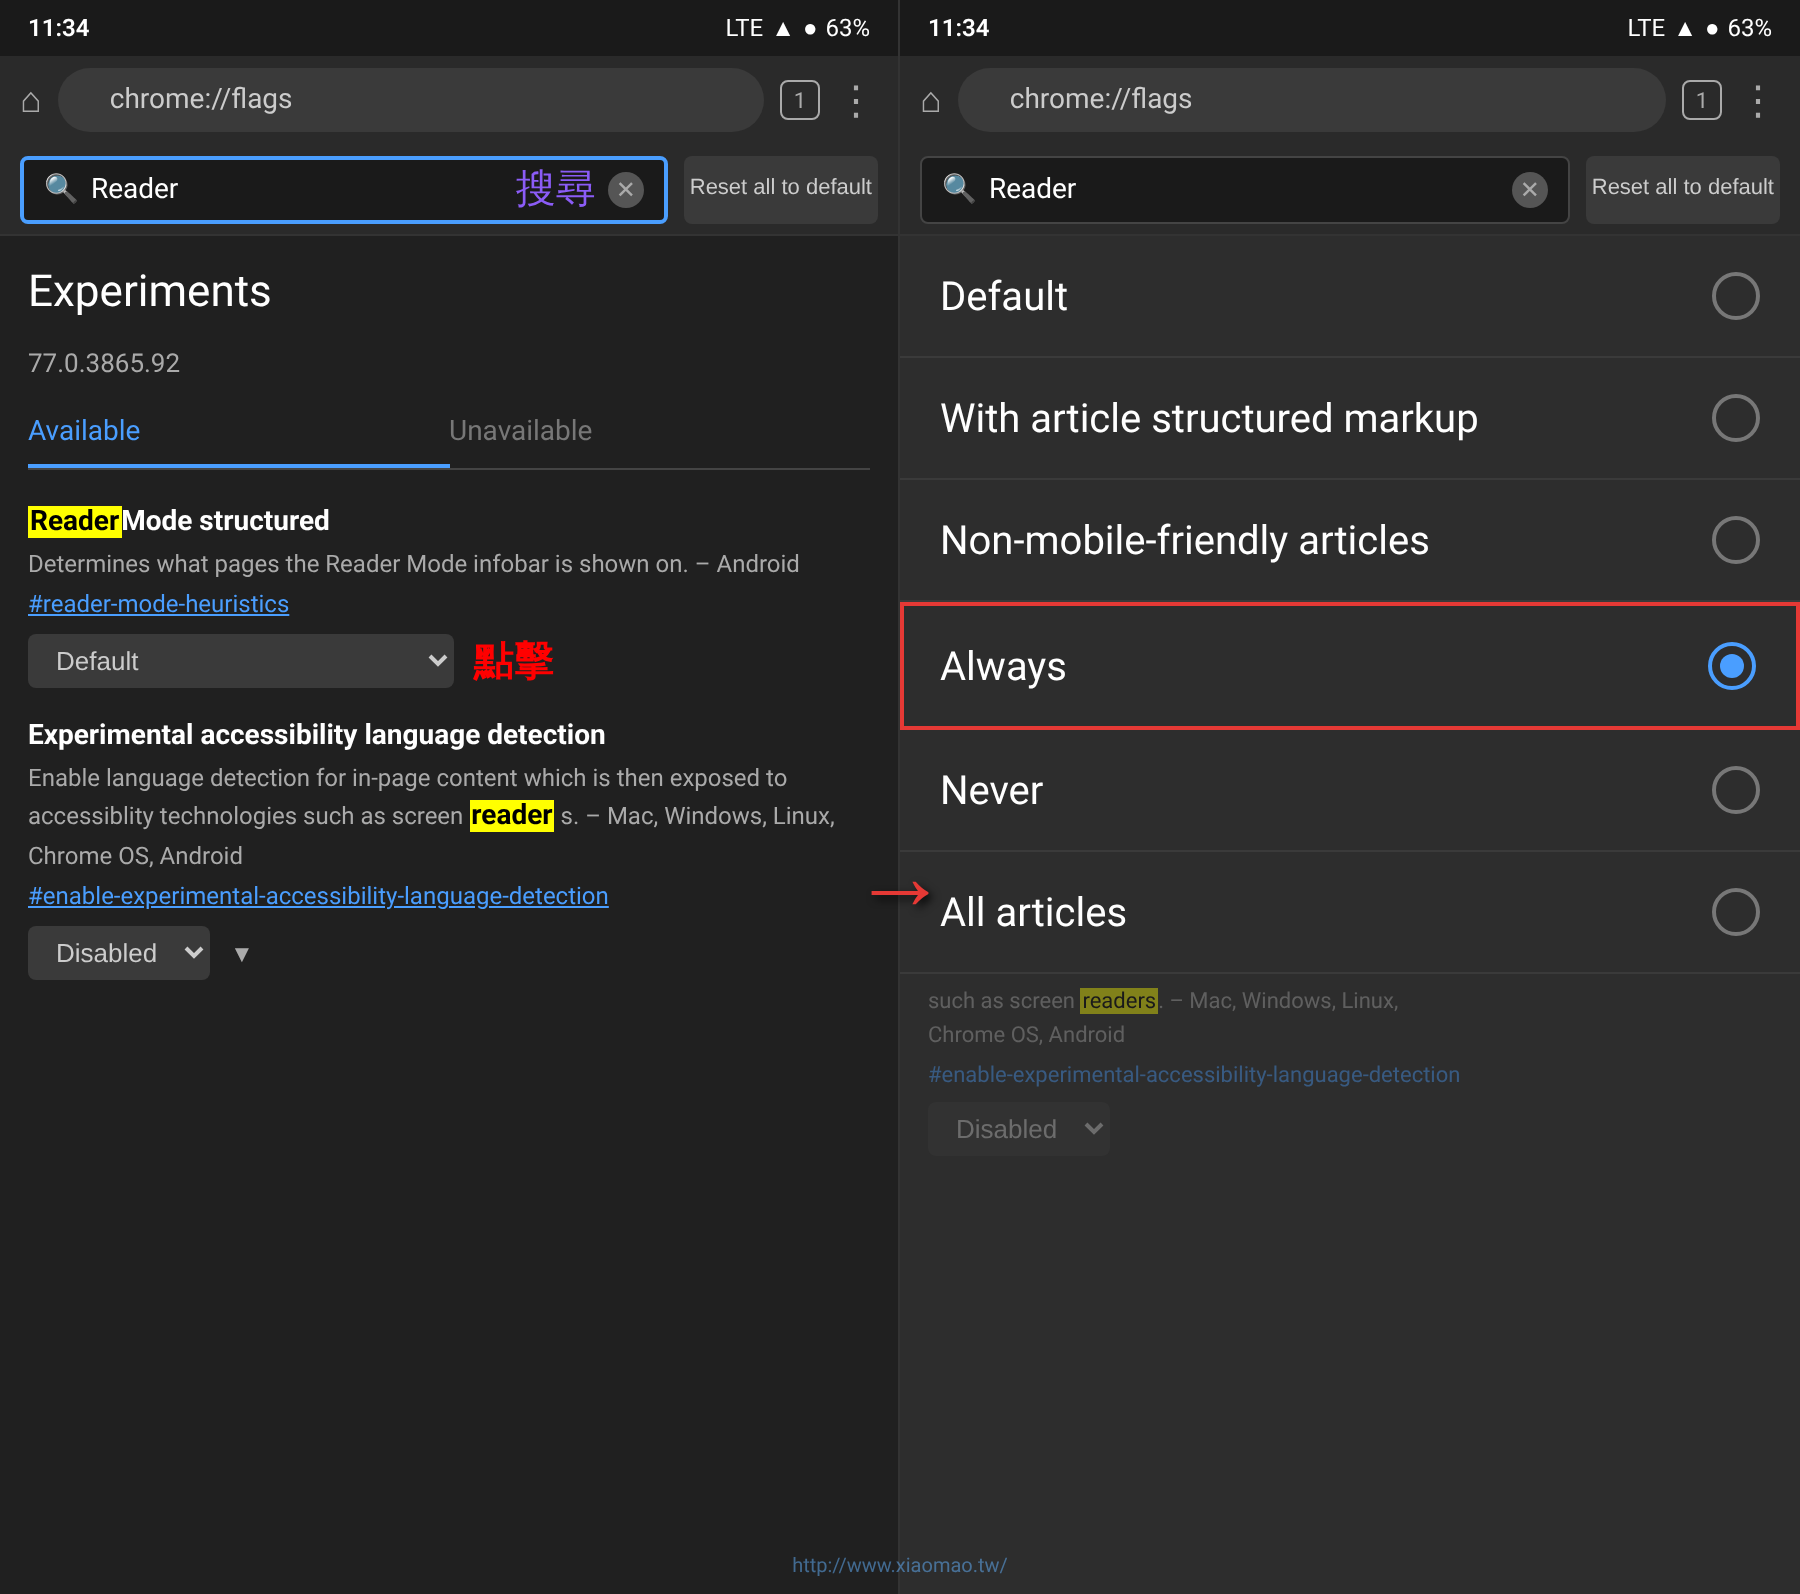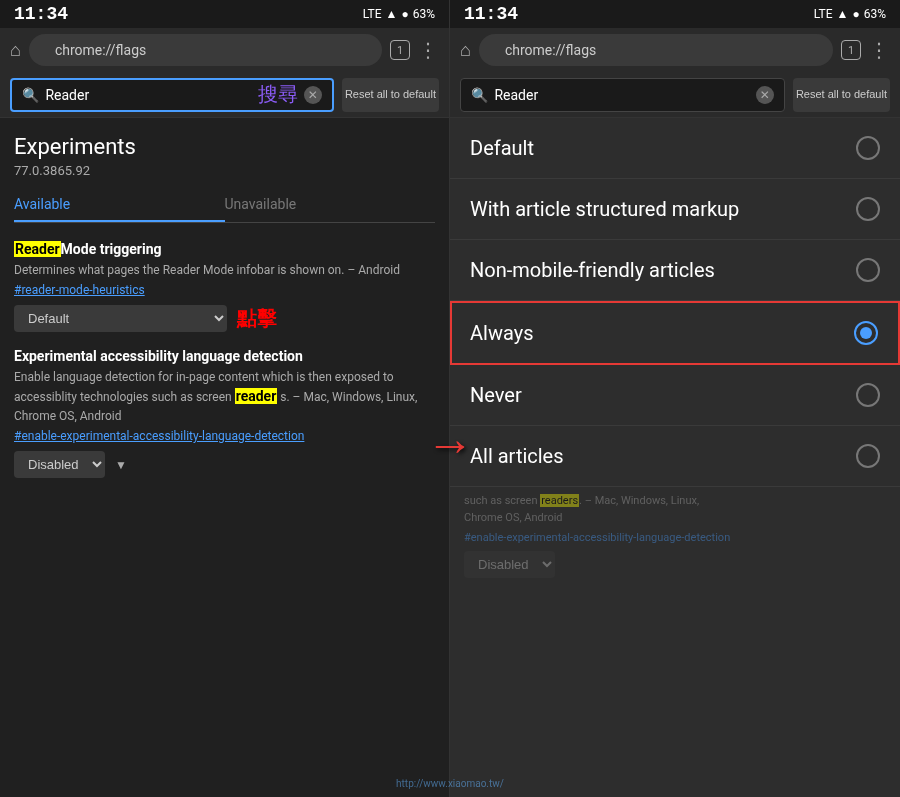--- a/index.html
+++ b/index.html
@@ -37,23 +37,22 @@
     .status-bar {
       display: flex;
       justify-content: space-between;
       align-items: center;
       padding: 6px 14px;
       background: #1a1a1a;
       height: 28px;
     }
     .status-time {
       color: white;
-      font-size: 18px;
+      font-size: 12px;
       font-weight: 600;
-      font-family: Liberation Mono, monospace;
     }
     .status-icons {
       display: flex;
       align-items: center;
       gap: 4px;
       color: white;
       font-size: 12px;
     }
 
     
@@ -184,21 +183,21 @@
       padding: 16px 14px 8px;
     }
     .experiments-title {
       color: white;
       font-size: 22px;
       font-weight: 400;
     }
     .version-text {
       color: #aaa;
       font-size: 13px;
-      margin-top: 4px;
+      margin-top: 16px;
     }
 
     
     .tabs-row {
       display: flex;
       border-bottom: 1px solid #444;
       margin: 10px 0 0 0;
     }
     .tab-item {
       flex: 1;
@@ -421,21 +420,21 @@
           <span>Unavailable</span>
         </div>
       </div>
     </div>
 
     <div class="flags-list">
 
       <div class="flag-item">
         <div class="flag-title-row">
           <span class="flag-keyword-highlight">Reader</span>
-          <span class="flag-title-rest"> Mode triggering</span>
+          <span class="flag-title-rest"> Mode structured</span>
         </div>
         <div class="flag-description">Determines what pages the Reader Mode infobar is shown on. – Android</div>
         <a class="flag-link">#reader-mode-heuristics</a>
         <div class="flag-dropdown-row">
           <select class="flag-dropdown">
             <option>Default</option>
             <option>With article structured markup</option>
             <option>Non-mobile-friendly articles</option>
             <option>Always</option>
             <option>Never</option>

